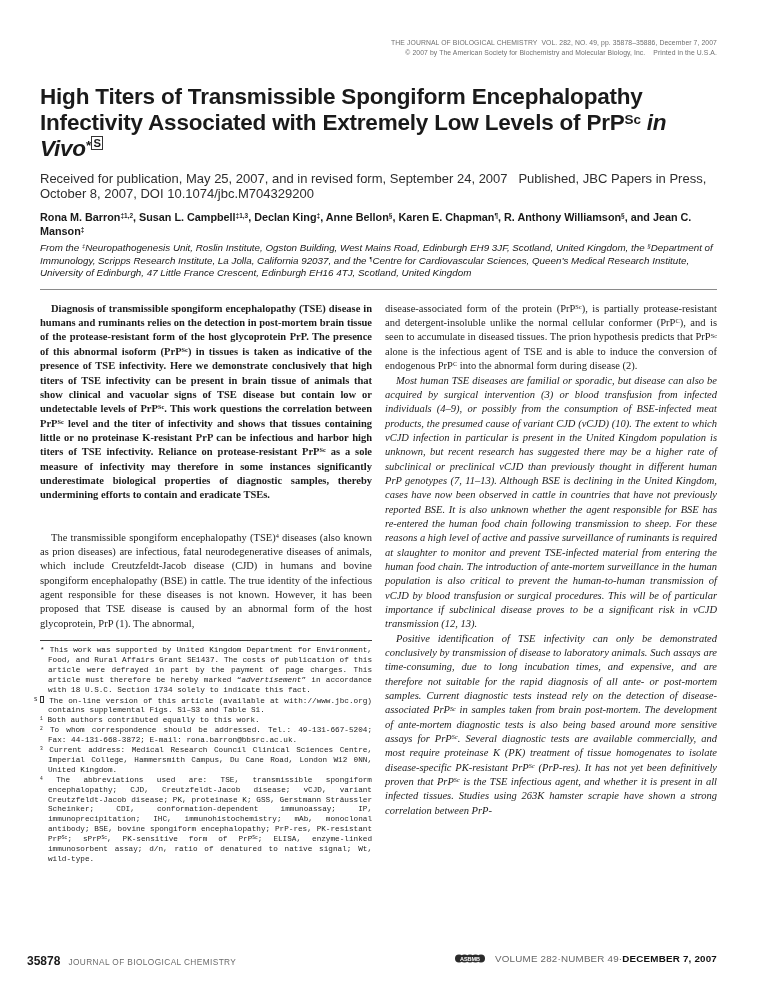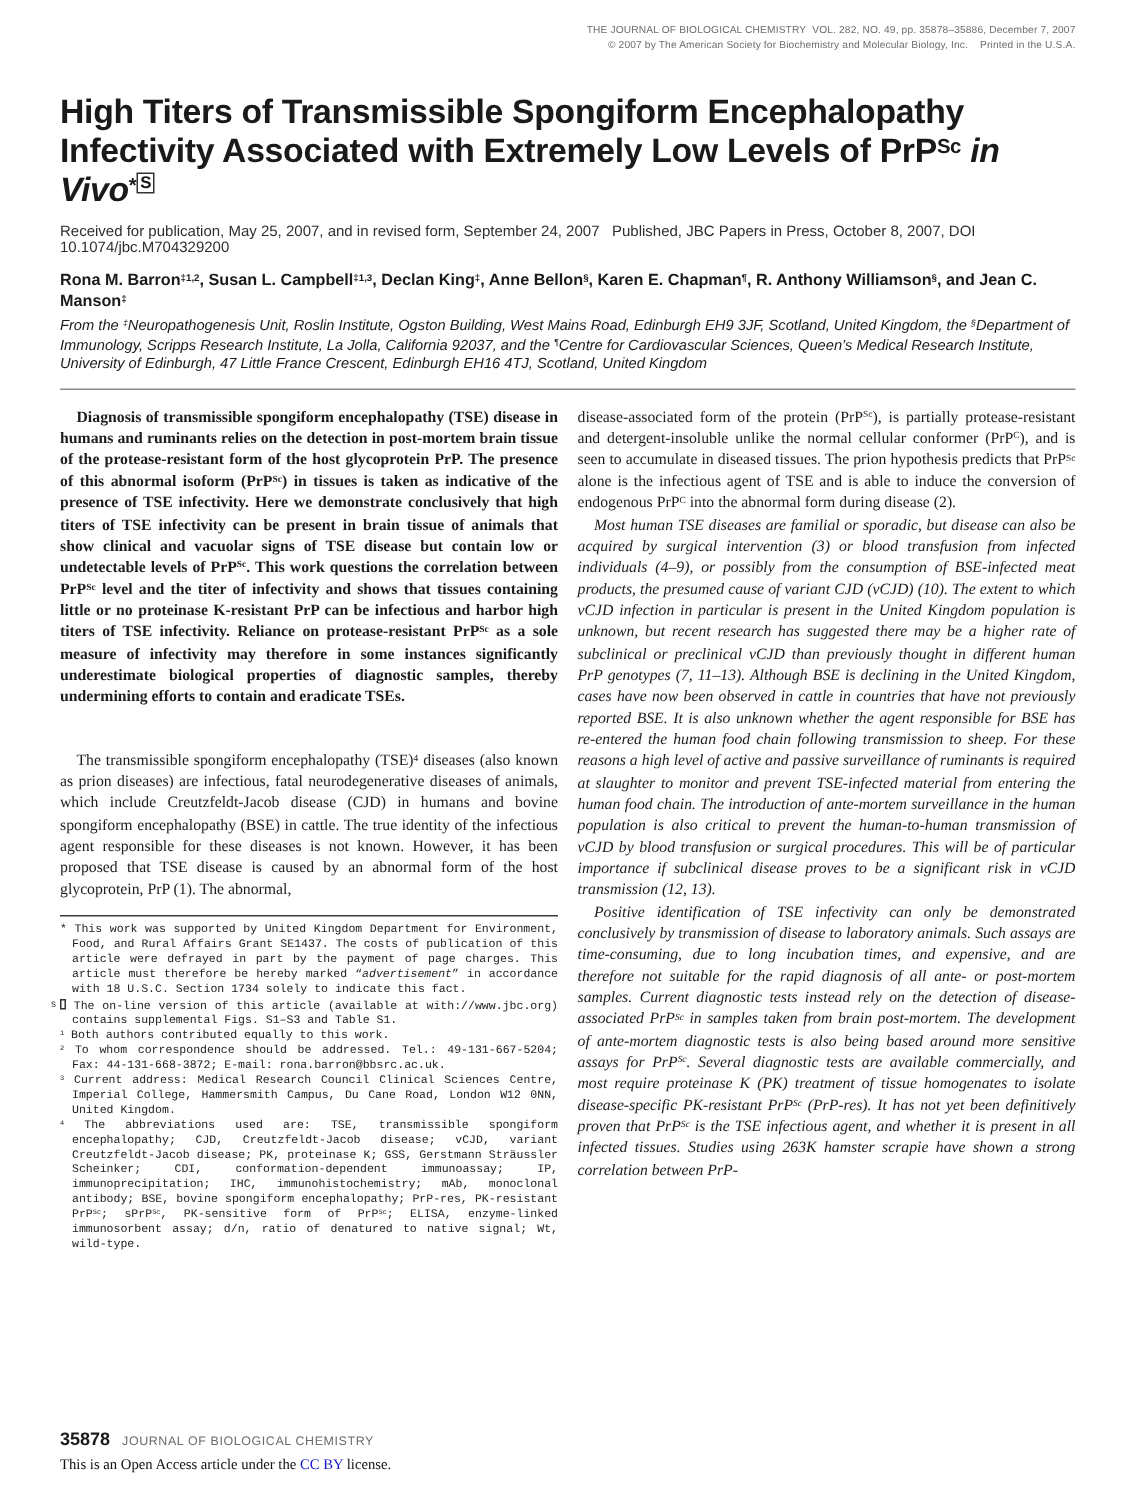--- a/index.html
+++ b/index.html
@@ -1,24 +1,24 @@
 <!DOCTYPE html>
 <html><head>
 <meta charset="utf-8">
 <style>
   html,body { margin:0; padding:0; background:#fff; }
   body { width:759px; height:1000px; overflow:hidden; font-family:"Liberation Serif", serif; color:#1c1c1c; }
-  .page { position:relative; width:759px; height:1000px; box-sizing:border-box; padding:16px 42px 0 40px; }
+  .page { position:relative; width:759px; height:1000px; box-sizing:border-box; padding:38px 42px 0 40px; }
 
   .masthead { text-align:right; font-family:"Liberation Sans", sans-serif; font-size:6.8px; line-height:10px; color:#6e6e6e; letter-spacing:0.1px; }
 
   .title { margin-top:26px; font-family:"Liberation Sans", sans-serif; font-weight:bold; font-size:22.5px; line-height:26px; color:#1a1a1a; letter-spacing:-0.2px; }
   .title sup { font-weight:bold; }
 
-  .received { margin-top:9px; font-family:"Liberation Sans", sans-serif; font-size:10px; color:#2e2e2e; }
+  .received { margin-top:9px; font-family:"Liberation Sans", sans-serif; font-size:13px; color:#2e2e2e; }
 
   .authors { margin-top:9px; font-family:"Liberation Sans", sans-serif; font-weight:bold; font-size:10.8px; line-height:14px; color:#1a1a1a; }
   .affiliation { margin-top:4px; font-family:"Liberation Sans", sans-serif; font-style:italic; font-size:9.8px; line-height:12.6px; color:#1a1a1a; }
 
   .rule { border:none; border-top:1px solid #8a8a8a; margin:9px 0 0 0; }
 
   .columns { display:flex; gap:13px; margin-top:12px; }
   .col { width:332px; font-size:10.5px; line-height:14.35px; text-align:justify; }
   .para { text-indent:11px; margin:0; }
   .para + .para { margin-top:0;font-style:italic; }
@@ -31,21 +31,21 @@
   .rt-i { font-style:italic; }
   .rt-b { font-weight:bold; color:#111; }
   .rt-link { color:#1414cc; }
   .rt-box { display:inline-block; border:1px solid #333; font-size:0.72em; line-height:1; padding:0 1px; vertical-align:0.35em; }
   .rt-supbox { border:1px solid #333; padding:0 1.5px; font-size:0.5em; top:-0.8em; }
 
   .fnrule { border:none; border-top:1px solid #3a3a3a; margin:9px 0 5px 0; }
   .footnotes { font-family:Liberation Mono, monospace; font-size:7.7px; line-height:9.9px; text-align:justify; color:#222; }
   .fn { padding-left:8px; text-indent:-8px; }
 
-  .footer { position:absolute; left:40px; right:42px; top:952px; }
+  .footer { position:absolute; left:27px; right:42px; top:952px; }
   .footer-line1 { display:flex; justify-content:space-between; align-items:baseline; }
   .footer-left { display:flex; align-items:baseline; gap:8px; }
   .page-num { font-family:"Liberation Sans", sans-serif; font-weight:bold; font-size:12px; color:#1a1a1a; }
   .journal-name { font-family:"Liberation Sans", sans-serif; font-size:8.3px; color:#6b6b6b; letter-spacing:0.4px; }
   .footer-right { display:flex; align-items:center; gap:10px; }
   .vol-line { font-family:"Liberation Sans", sans-serif; font-size:9.8px; color:#666; letter-spacing:0.2px; }
   .oa-line { margin-top:5px; font-size:9.8px; color:#111; }
 </style>
 </head>
 <body>
@@ -94,17 +94,27 @@
     </div>
 
   </div>
 
   <div class="footer">
     <div class="footer-line1">
       <div class="footer-left">
         <span class="page-num">35878</span>
         <span class="journal-name">JOURNAL OF BIOLOGICAL CHEMISTRY</span>
       </div>
+      <div class="footer-right">
+        <svg width="30" height="13" viewBox="0 0 30 13" aria-hidden="true">
+          <circle cx="4" cy="6.5" r="4" fill="#2b2b2b"></circle>
+          <circle cx="9.5" cy="6.5" r="4" fill="#2b2b2b"></circle>
+          <circle cx="15" cy="6.5" r="4" fill="#2b2b2b"></circle>
+          <circle cx="20.5" cy="6.5" r="4" fill="#2b2b2b"></circle>
+          <circle cx="26" cy="6.5" r="4" fill="#2b2b2b"></circle>
+          <text x="15" y="8.6" text-anchor="middle" font-size="5.5" fill="#ffffff" font-family="Liberation Sans, sans-serif" font-weight="bold">ASBMB</text>
+        </svg>
+        <span class="vol-line"><span>VOLUME 282</span><span>·</span><span>NUMBER 49</span><span>·</span><span class="rt-b">DECEMBER 7, 2007</span></span>
+      </div>
     </div>
-    <div class="oa-line"><span>This is an Open Access article under the </span><span class="rt-link">CC BY</span><span> license.</span></div>
   </div>
 
 </div>
 
 </body></html>

